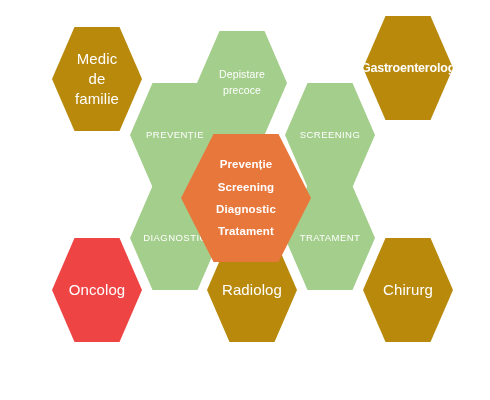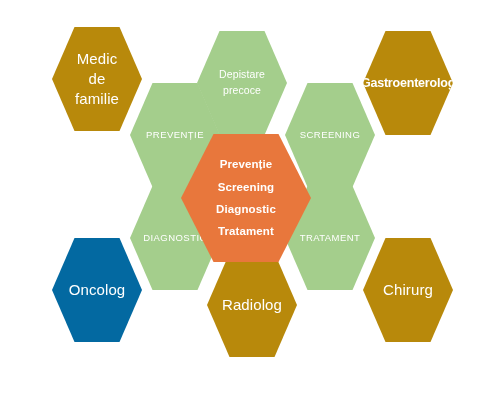--- a/index.html
+++ b/index.html
@@ -76,28 +76,28 @@
   .hex.core .hex-label {
     font-size: 11.5px;
     font-weight: 700;
     line-height: 1.95;
     letter-spacing: 0.1px;
   }
 
   
   .pos-medic-de-familie { left: 52px;  top: 27px;  }
   .pos-depistare-precoce { left: 197px; top: 31px;  }
-  .pos-gastroenterolog   { left: 363px; top: 31px;  }
+  .pos-gastroenterolog   { left: 363px; top: 16px;  }
   .pos-preventie         { left: 130px; top: 83px;  }
   .pos-screening         { left: 285px; top: 83px;  }
   .pos-core              { left: 181px; top: 134px; }
   .pos-diagnostic        { left: 130px; top: 186px; }
   .pos-tratament         { left: 285px; top: 186px; }
   .pos-oncolog           { left: 52px;  top: 238px; }
-  .pos-radiolog          { left: 207px; top: 253px; }
+  .pos-radiolog          { left: 207px; top: 238px; }
   .pos-chirurg           { left: 363px; top: 238px; }
 </style>
 </head>
 <body>
 
 <div id="diagram-canvas" style="background-color: rgb(255, 255, 255);">
 
   <div class="hex role pos-medic-de-familie" style="background-color: rgb(184, 137, 11);">
     <span class="hex-label">Medic
 de
@@ -129,21 +129,21 @@
   </div>
 
   <div class="hex stage pos-diagnostic" style="background-color: rgb(164, 206, 140);">
     <span class="hex-label">DIAGNOSTIC</span>
   </div>
 
   <div class="hex stage pos-tratament" style="background-color: rgb(164, 206, 140);">
     <span class="hex-label">TRATAMENT</span>
   </div>
 
-  <div class="hex role pos-oncolog" style="background-color: #0369a1;">
+  <div class="hex role pos-oncolog" style="background-color: #ef4444;">
     <span class="hex-label">Oncolog</span>
   </div>
 
   <div class="hex role pos-radiolog" style="background-color: rgb(184, 137, 11);">
     <span class="hex-label">Radiolog</span>
   </div>
 
   <div class="hex role pos-chirurg" style="background-color: rgb(184, 137, 11);">
     <span class="hex-label">Chirurg</span>
   </div>

